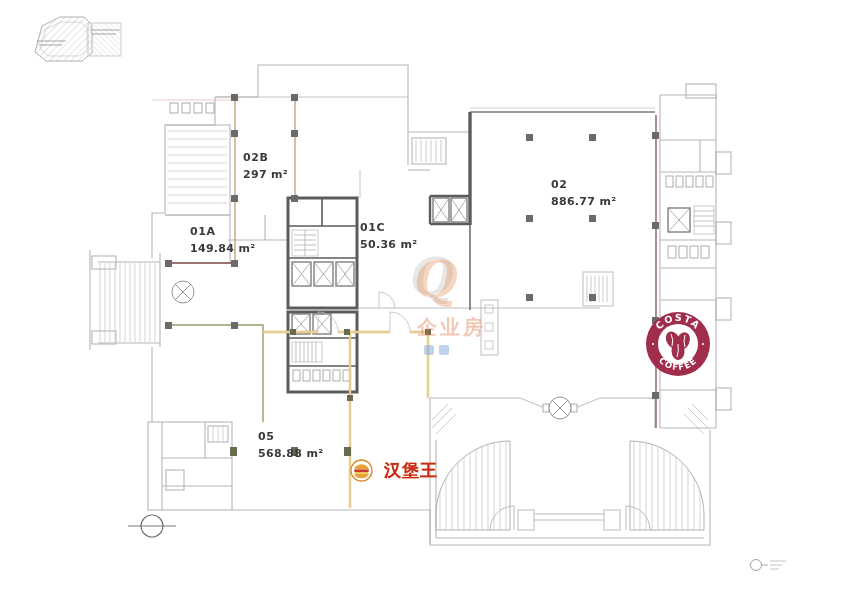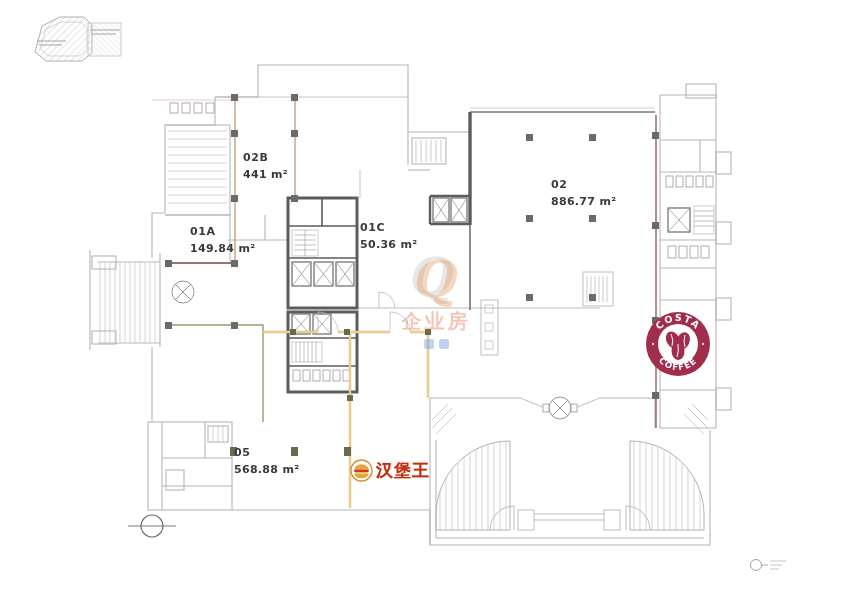--- a/index.html
+++ b/index.html
@@ -4,30 +4,30 @@
 <title>Floor Plan</title>
 <style>
   html,body{margin:0;padding:0;background:#fff;}
   .stage{position:relative;width:846px;height:600px;background:#ffffff;overflow:hidden;
          font-family:"Liberation Sans", sans-serif;}
   .plan-svg{position:absolute;left:0;top:0;}
   .room-label{position:absolute;color:#3a3a3a;font-family:"DejaVu Sans", sans-serif;
               font-weight:700;font-size:11px;letter-spacing:.6px;line-height:1.0;}
   .room-label .area{margin-top:6px;font-weight:700;font-size:11px;letter-spacing:.3px;}
   .costa{position:absolute;left:644px;top:310px;width:68px;height:68px;}
-  .bk{position:absolute;left:350px;top:459px;display:flex;align-items:center;gap:3px;}
+  .bk{position:absolute;left:350px;top:459px;display:flex;align-items:center;gap:11px;}
   .bk-text{font-family:"DejaVu Sans", sans-serif;font-weight:800;font-size:17px;
            color:#c4271c;text-shadow:0 0 1px #e8a23d;letter-spacing:1px;}
   .watermark{position:absolute;left:386px;top:256px;width:100px;text-align:center;
              pointer-events:none;}
   .wm-glyph{font-family:"DejaVu Serif", serif;font-style:italic;font-weight:700;
             font-size:50px;line-height:48px;color:rgba(228,146,92,0.38);
             text-shadow:-4px -3px 0 rgba(175,175,175,0.30);}
   .wm-text{font-family:"DejaVu Sans", sans-serif;font-weight:700;font-size:20px;
-           letter-spacing:3px;color:rgba(226,122,78,0.42);margin-top:4px;}
+           letter-spacing:3px;color:rgba(226,122,78,0.42);margin-top:10px;text-align:right;}
   .wm-badges{display:flex;justify-content:center;gap:5px;margin-top:4px;}
   .wm-badge{width:10px;height:10px;border-radius:2px;background:rgba(110,160,215,0.45);}
 </style>
 </head>
 <body>
 
 <div class="stage">
 
 <svg class="plan-svg" width="846" height="600" viewBox="0 0 846 600">
   <defs>
@@ -271,31 +271,31 @@
     <path d="M770,561 H786 M770,565 H782 M770,569 H779" stroke="#b8b8b8" stroke-width="0.8"></path>
   </g>
 </svg>
 
   <div class="room-label" style="left:190px;top:226px;">
     <div>01A</div>
     <div class="area">149.84 m²</div>
   </div>
   <div class="room-label" style="left:243px;top:152px;">
     <div>02B</div>
-    <div class="area">441 m²</div>
+    <div class="area">297 m²</div>
   </div>
   <div class="room-label" style="left:360px;top:222px;">
     <div>01C</div>
     <div class="area">50.36 m²</div>
   </div>
   <div class="room-label" style="left:551px;top:179px;">
     <div>02</div>
     <div class="area">886.77 m²</div>
   </div>
-  <div class="room-label" style="left:234px;top:431px;margin-top:16px;">
+  <div class="room-label" style="left:258px;top:431px;">
     <div>05</div>
     <div class="area">568.88 m²</div>
   </div>
 
   <svg class="costa" viewBox="0 0 68 68">
     <circle cx="34" cy="34" r="32" fill="#a12d4c"></circle>
     <circle cx="34" cy="34" r="20" fill="#ffffff"></circle>
     <g fill="#a12d4c">
       <ellipse cx="29" cy="30" rx="6.5" ry="9" transform="rotate(-28 29 30)"></ellipse>
       <ellipse cx="39" cy="31" rx="6.5" ry="9" transform="rotate(24 39 31)"></ellipse>

